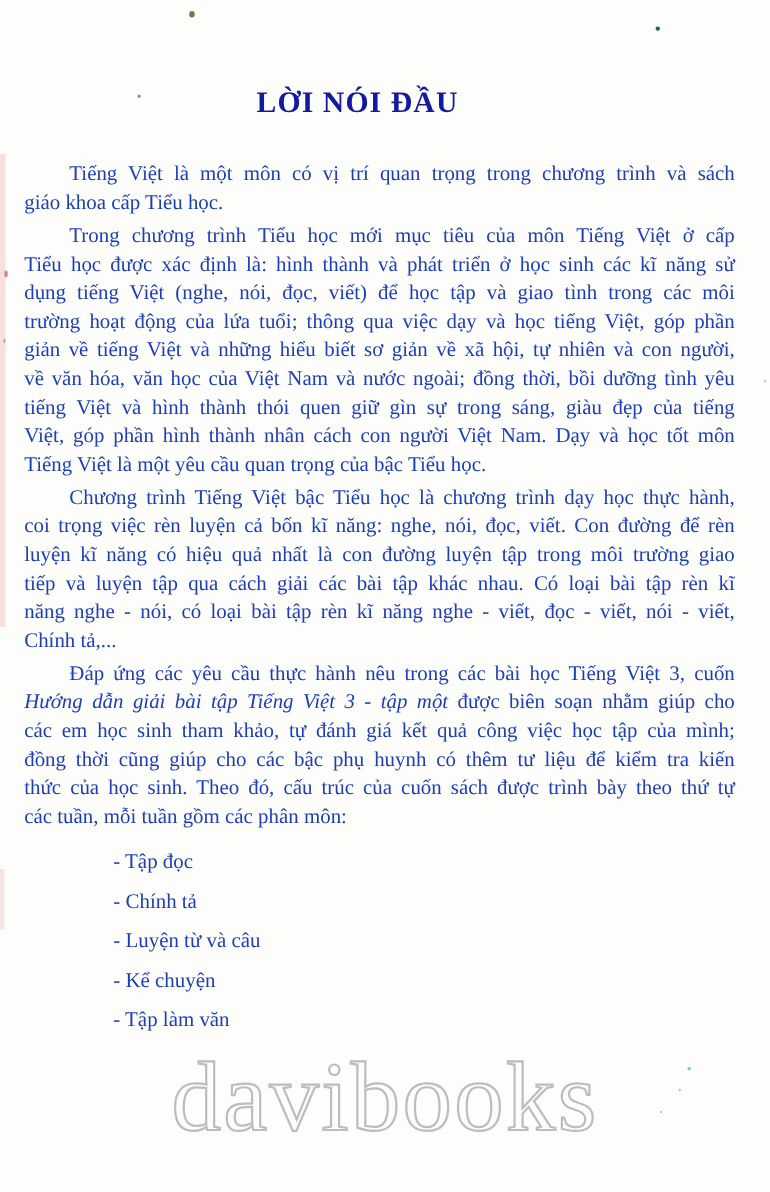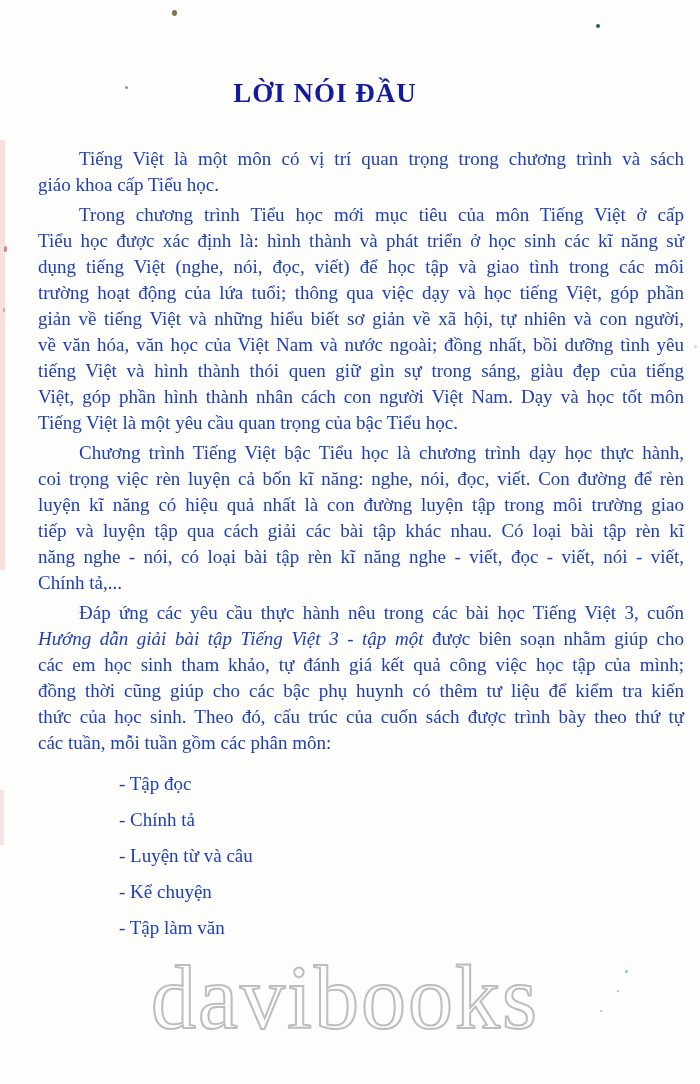--- a/index.html
+++ b/index.html
@@ -17,21 +17,21 @@
     margin:0;
     text-align:center;
     transform:translateX(-25px);
     font-size:27px;font-weight:bold;
     letter-spacing:1px;
     color:#141a9e;
     z-index:2;
   }
   
   .content{
-    position:absolute;top:146px;left:38px;width:646px;
+    position:absolute;top:146px;left:22px;width:646px;
     color:#1e3eb4;
     font-size:19px;
     z-index:2;
   }
   .para{margin:0;}
   .para + .para{margin-top:4px;}
   .pline{
     line-height:26px;
     text-align:justify;
     text-align-last:justify;
@@ -46,20 +46,21 @@
   .watermark{
     position:absolute;top:960px;left:0;width:700px;
     z-index:1;
     pointer-events:none;
   }
   .wm-inner{width:398px;margin:0 auto;}
   .wm-brand{
     font-family:"Liberation Serif",serif;
     font-size:90px;line-height:76px;
     letter-spacing:2px;
+    text-align:center;
     color:rgba(253,253,251,0.1);
     -webkit-text-stroke:2px #bdbdbd;
   }
   .wm-slogan{
     margin-top:-2px;
     font-family:"Liberation Sans",sans-serif;
     font-size:33px;line-height:40px;
     letter-spacing:1px;
     text-align:right;
     color:rgba(253,253,251,0.1);
@@ -95,21 +96,21 @@
       <div class="pline pl-first">Tiếng Việt là một môn có vị trí quan trọng trong chương trình và sách</div>
       <div class="pline pl-last">giáo khoa cấp Tiểu học.</div>
     </div>
 
     <div class="para">
       <div class="pline pl-first">Trong chương trình Tiểu học mới mục tiêu của môn Tiếng Việt ở cấp</div>
       <div class="pline">Tiểu học được xác định là: hình thành và phát triển ở học sinh các kĩ năng sử</div>
       <div class="pline">dụng tiếng Việt (nghe, nói, đọc, viết) để học tập và giao tình trong các môi</div>
       <div class="pline">trường hoạt động của lứa tuổi; thông qua việc dạy và học tiếng Việt, góp phần</div>
       <div class="pline">giản về tiếng Việt và những hiểu biết sơ giản về xã hội, tự nhiên và con người,</div>
-      <div class="pline">về văn hóa, văn học của Việt Nam và nước ngoài; đồng nhất, bồi dưỡng tình yêu</div>
+      <div class="pline">về văn hóa, văn học của Việt Nam và nước ngoài; đồng thời, bồi dưỡng tình yêu</div>
       <div class="pline">tiếng Việt và hình thành thói quen giữ gìn sự trong sáng, giàu đẹp của tiếng</div>
       <div class="pline">Việt, góp phần hình thành nhân cách con người Việt Nam. Dạy và học tốt môn</div>
       <div class="pline pl-last">Tiếng Việt là một yêu cầu quan trọng của bậc Tiểu học.</div>
     </div>
 
     <div class="para">
       <div class="pline pl-first">Chương trình Tiếng Việt bậc Tiểu học là chương trình dạy học thực hành,</div>
       <div class="pline">coi trọng việc rèn luyện cả bốn kĩ năng: nghe, nói, đọc, viết. Con đường để rèn</div>
       <div class="pline">luyện kĩ năng có hiệu quả nhất là con đường luyện tập trong môi trường giao</div>
       <div class="pline">tiếp và luyện tập qua cách giải các bài tập khác nhau. Có loại bài tập rèn kĩ</div>

